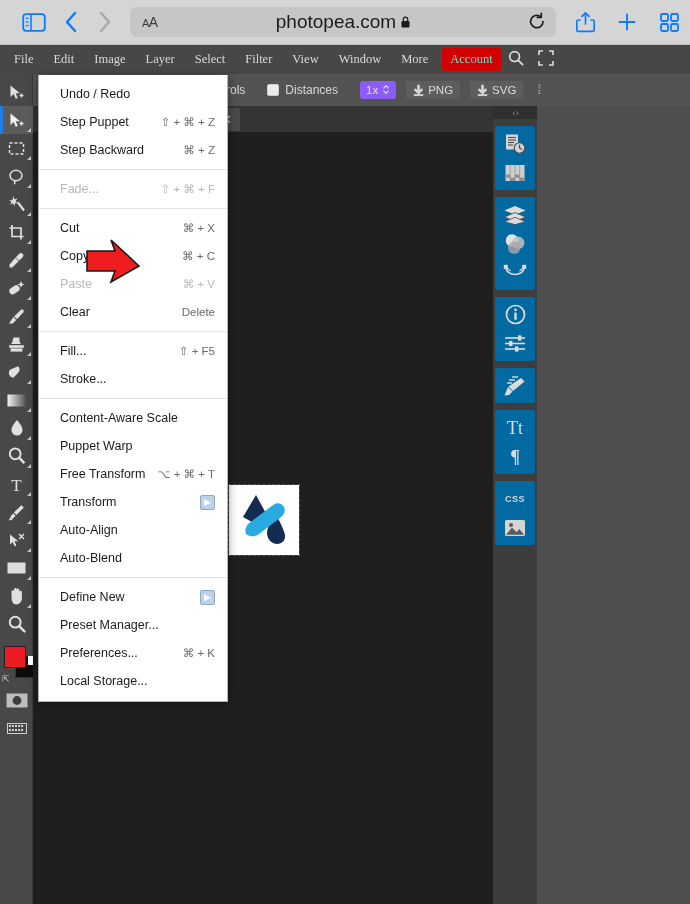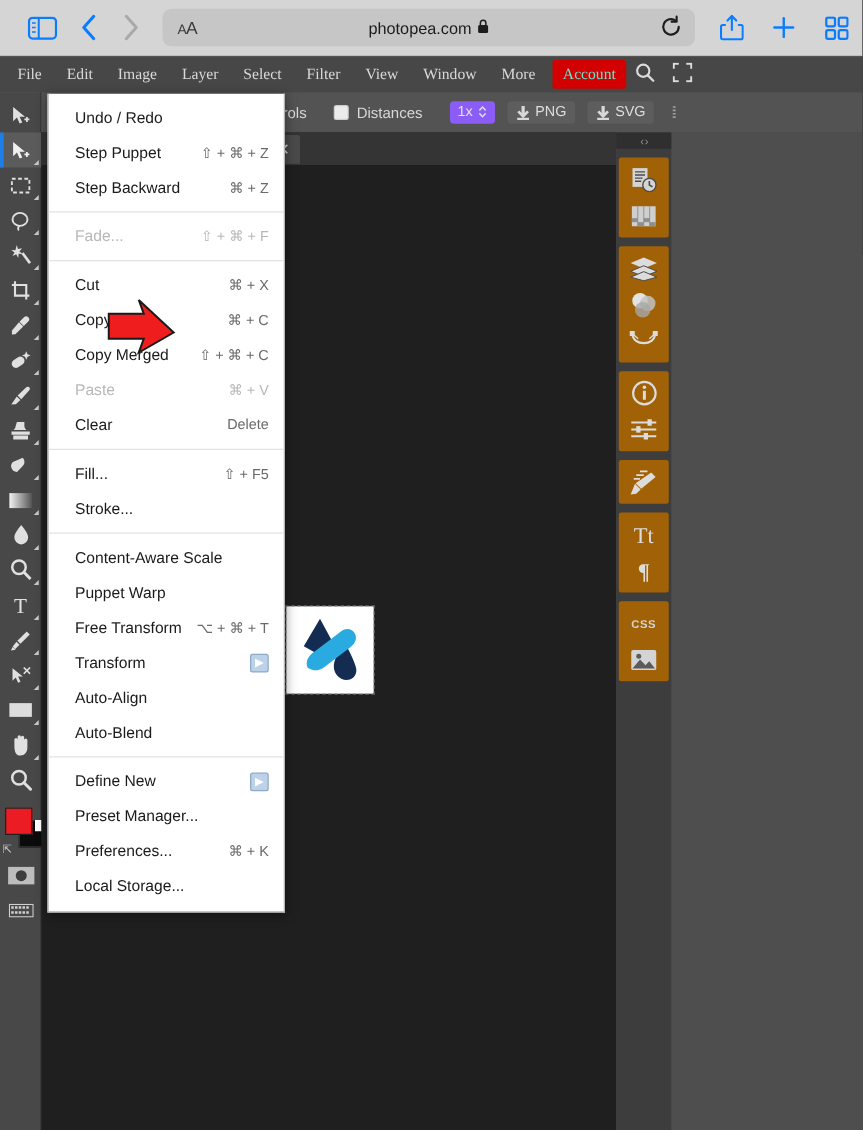--- a/index.html
+++ b/index.html
@@ -27,22 +27,22 @@
     background: #c6c6c6; border-radius: 7px;
     display: flex; align-items: center; position: relative;
   }
   .aa-box {
     margin-left: 12px; font-size: 14px; color: #3b3b3b;
     letter-spacing: -.5px; font-weight: 500;
   }
   .aa-box .small { font-size: 11px; }
   .url-center {
     position: absolute; left: 0; right: 0; text-align: center;
-    font-size: 13px; color: #1c1c1c;
-    display: flex; justify-content: center; gap: 5px;
+    font-size: 19px; color: #1c1c1c;
+    display: flex; align-items: center; justify-content: center; gap: 5px;
     pointer-events: none;
   }
   .reload-btn { position: absolute; right: 10px; top: 5px; }
   .bb-right { display: flex; align-items: center; gap: 0; }
   .bb-right > div { width: 42px; display: flex; align-items: center; justify-content: center; }
 
   
   .menubar {
     position: absolute; top: 45px; left: 0; width: 690px; height: 29px;
     background: #474747;
@@ -158,21 +158,21 @@
     position: absolute; left: 0; top: 0; width: 44px; bottom: 0;
     background: #3d3d3d;
     display: flex; flex-direction: column; align-items: center;
   }
   .rail-handle {
     width: 44px; height: 13px; display:flex; align-items:center; justify-content:center;
     color: #8f8f8f; font-size: 9px; letter-spacing: -1px;
     background: #2f2f2f;
   }
   .rail-group {
-    width: 40px; background: #a16207; border-radius: 2px;
+    width: 40px; background: #0369a1; border-radius: 2px;
     margin-top: 7px; padding: 3px 0;
     display: flex; flex-direction: column; align-items: center;
   }
   .rail-icon {
     width: 40px; height: 29px;
     display: flex; align-items: center; justify-content: center;
     color: #d4d4d4;
   }
   .rail-icon .csstxt { font-size: 9px; font-weight: bold; letter-spacing: .5px; }
   .panel-body {
@@ -709,24 +709,20 @@
     <div class="menu-sep"></div>
 
     <div class="menu-item">
       <span class="lbl">Cut</span>
       <span class="acc">⌘ + X</span>
     </div>
     <div class="menu-item">
       <span class="lbl">Copy</span>
       <span class="acc">⌘ + C</span>
     </div>
-    <div class="menu-item">
-      <span class="lbl">Copy Merged</span>
-      <span class="acc">⇧ + ⌘ + C</span>
-    </div>
     <div class="menu-item dim">
       <span class="lbl">Paste</span>
       <span class="acc">⌘ + V</span>
     </div>
     <div class="menu-item">
       <span class="lbl">Clear</span>
       <span class="acc">Delete</span>
     </div>
 
     <div class="menu-sep"></div>

